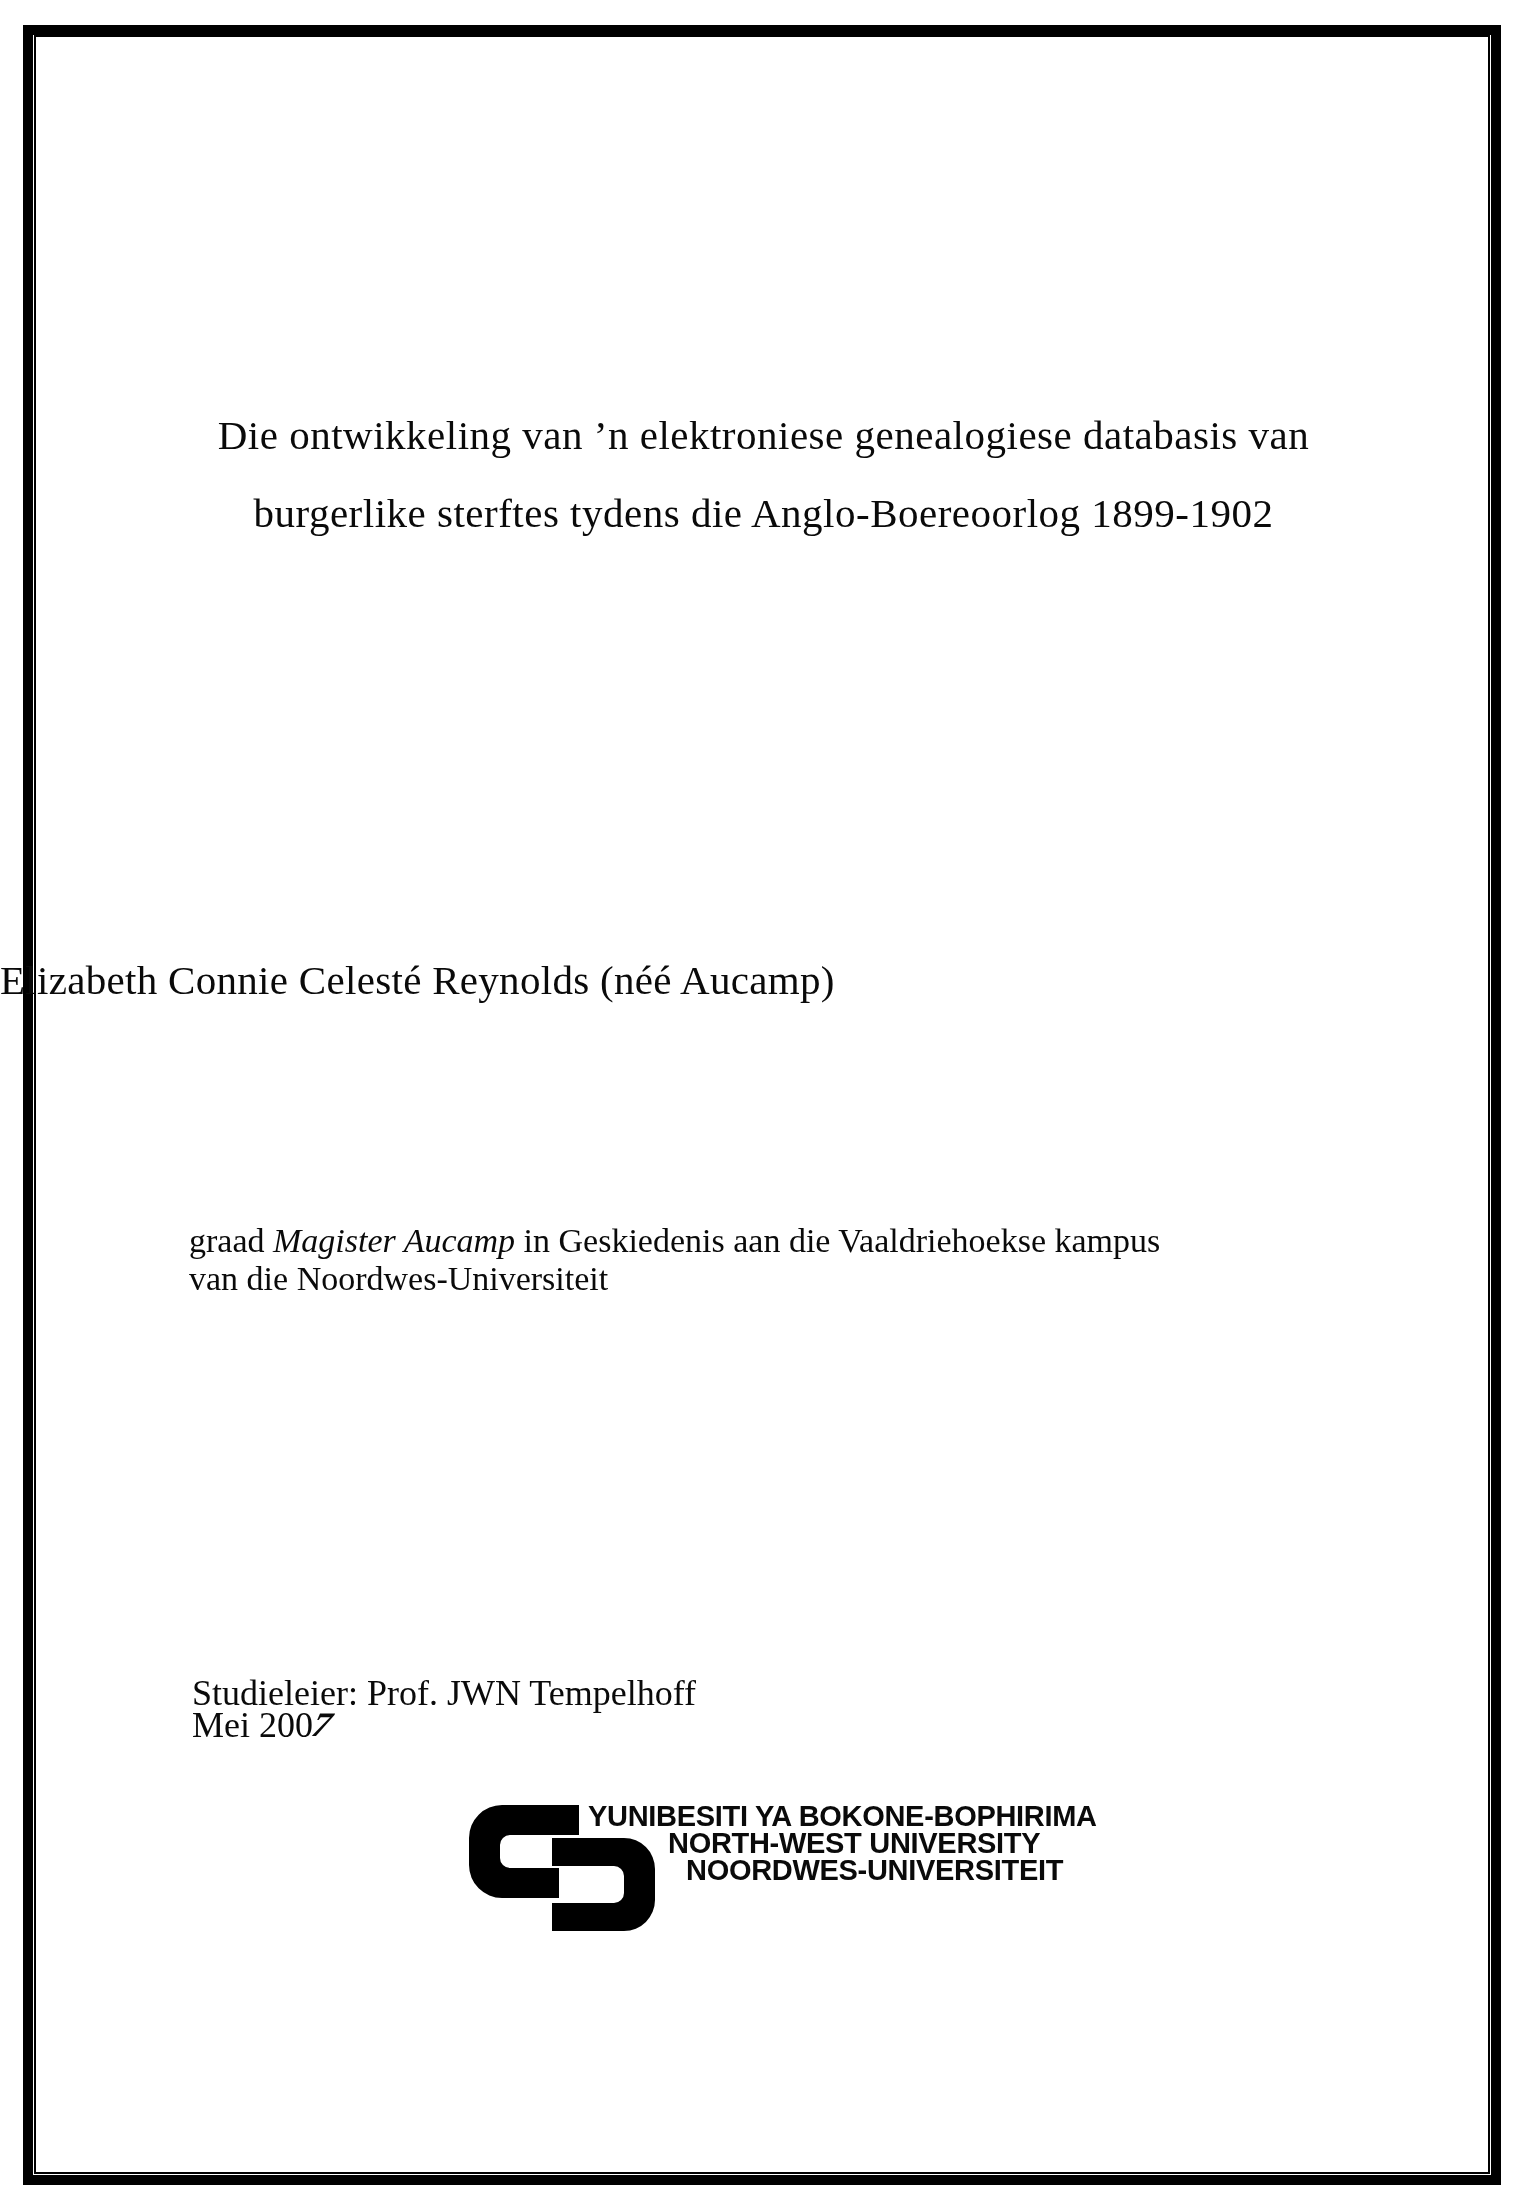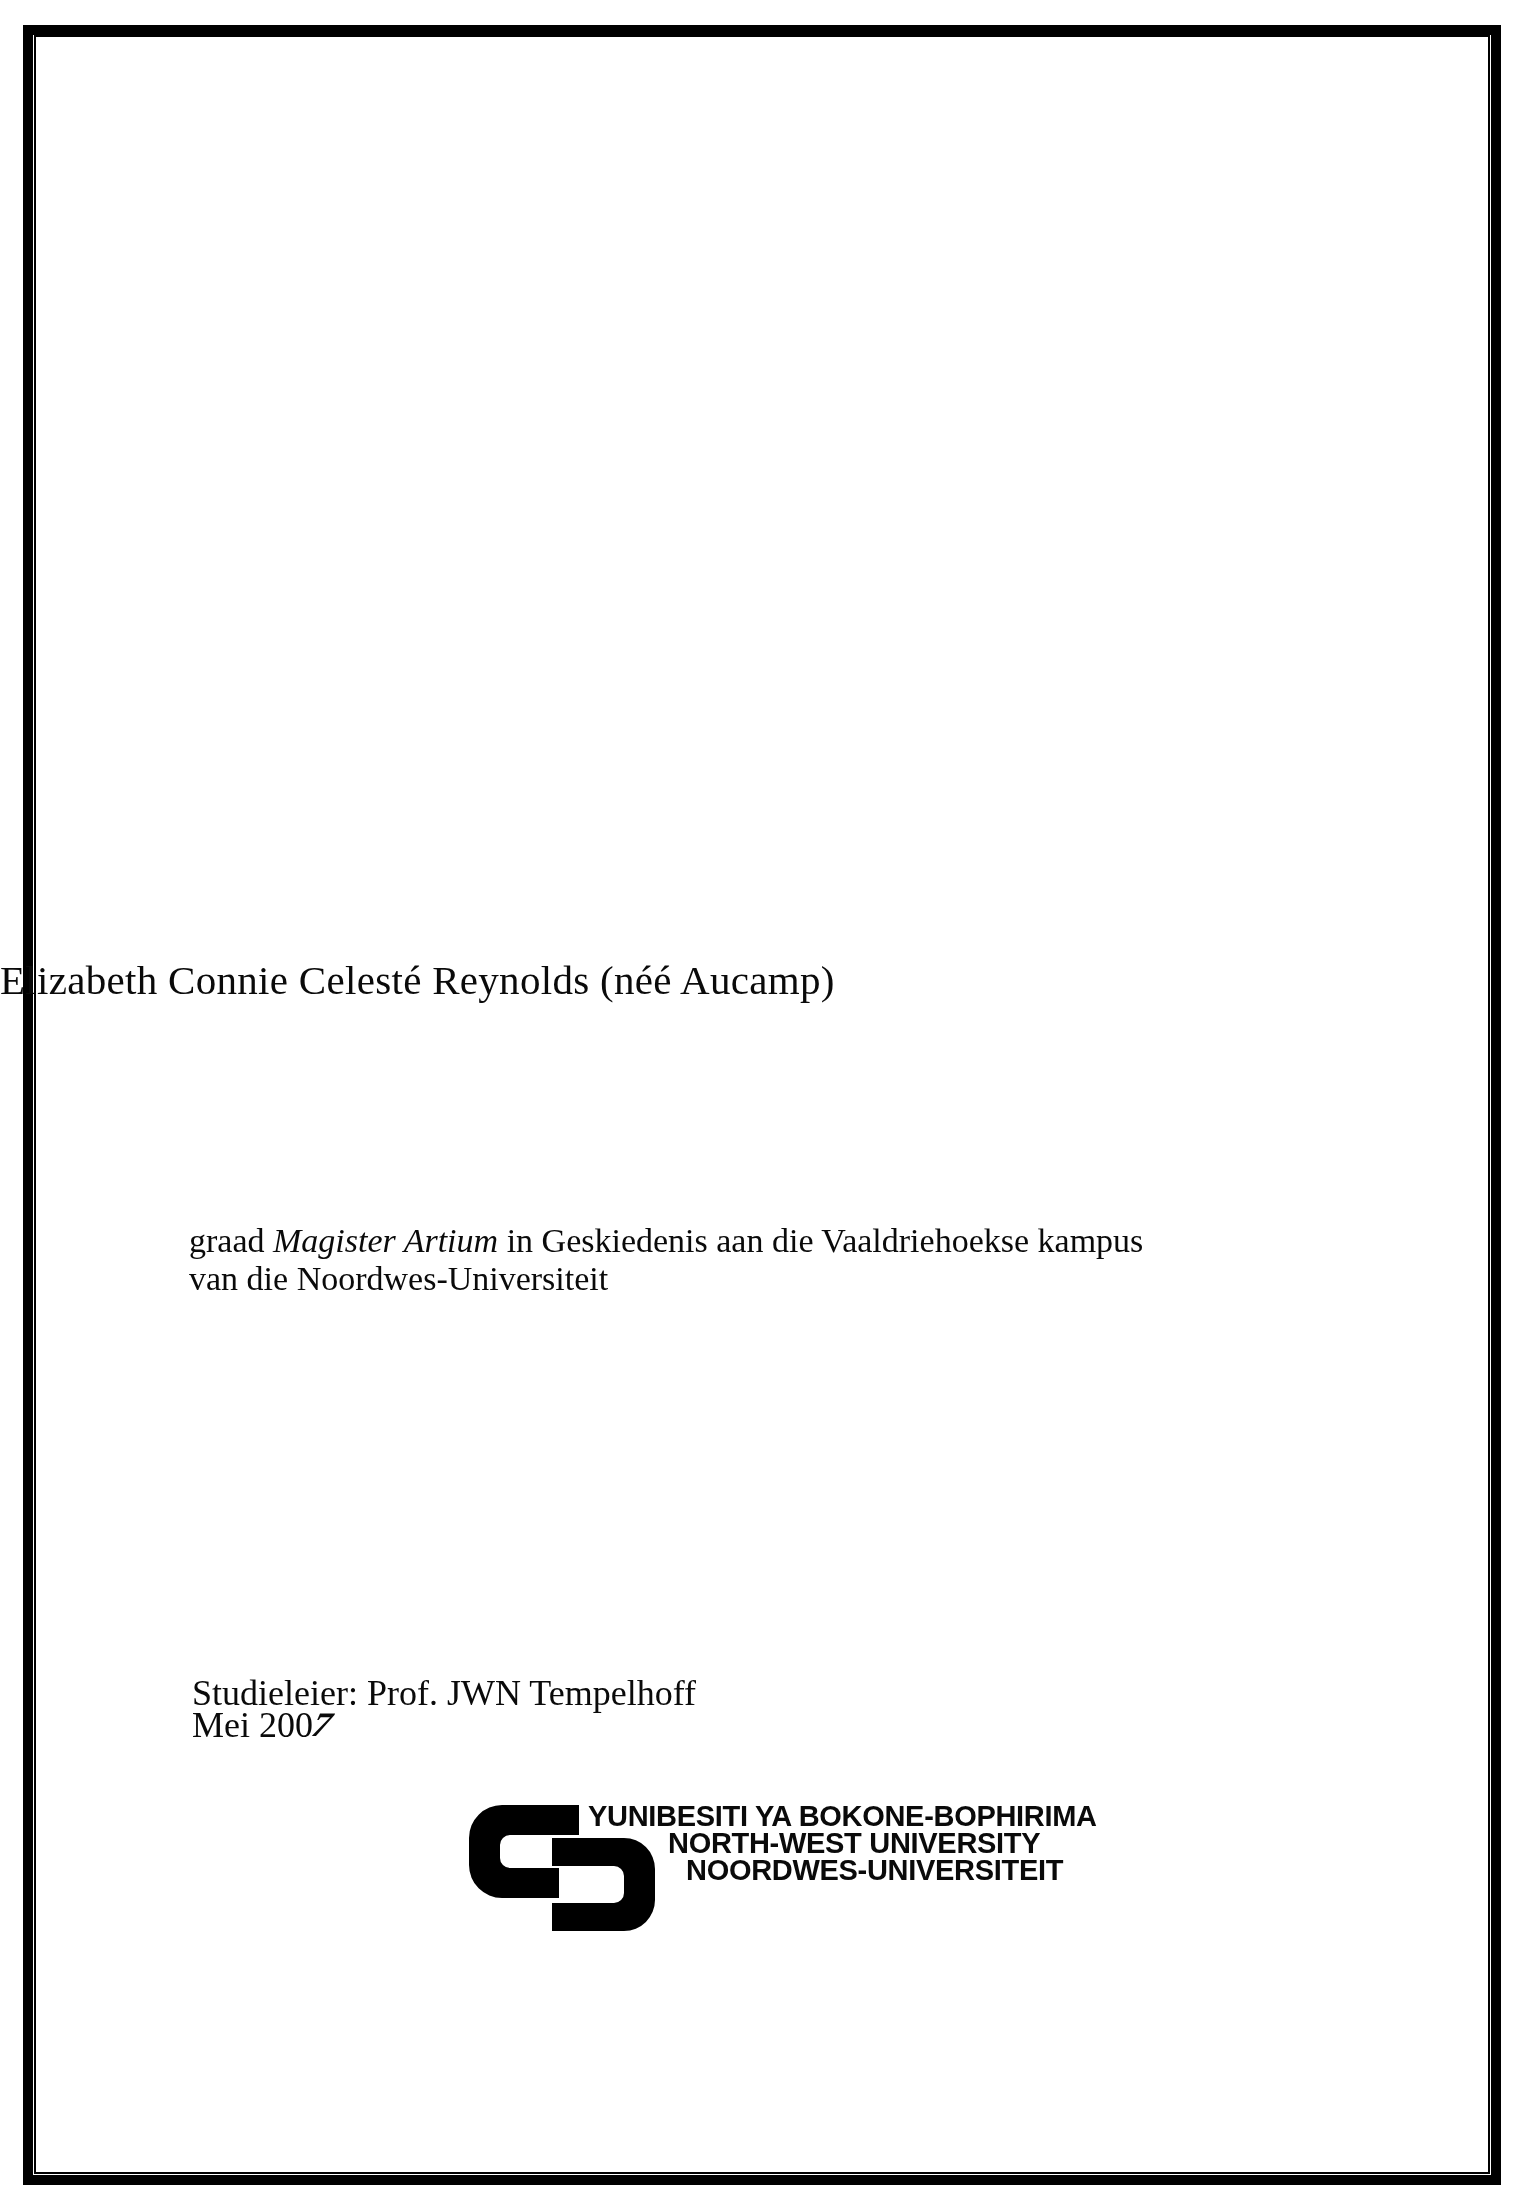--- a/index.html
+++ b/index.html
@@ -106,26 +106,30 @@
   .logo-line-3 { left: 686px; top: 1854px; text-align: center; }
 </style>
 </head>
 <body>
 
 <div class="page">
 
   <div class="frame-outer"></div>
   <div class="frame-inner"></div>
 
+  <div class="title-block">
+    <div>Die ontwikkeling van ’n elektroniese genealogiese databasis van</div>
+    <div>burgerlike sterftes tydens die Anglo-Boereoorlog 1899-1902</div>
+  </div>
 
 
   <div class="author">Elizabeth Connie Celesté Reynolds (néé Aucamp)</div>
 
   <div class="statement">
-    <div><span>graad </span><i>Magister Artium</i><span> in Geskiedenis aan die Vaaldriehoekse kampus</span></div>
+    <div><span>graad </span><i>Magister Aucamp</i><span> in Geskiedenis aan die Vaaldriehoekse kampus</span></div>
     <div>van die Noordwes-Universiteit</div>
   </div>
 
   <div class="supervisor">Studieleier: Prof. JWN Tempelhoff</div>
 
   <div class="date-line"><span>Mei 200</span><span class="skewed-seven">7</span></div>
 
   <svg class="logo-mark" viewBox="0 0 200 135" xmlns="http://www.w3.org/2000/svg" aria-hidden="true">
     <path fill="#000000" d="M 117 7 H 40 A 33 33 0 0 0 7 40 V 67 A 33 33 0 0 0 40 100 H 97 V 70 H 48 A 10 10 0 0 1 38 60 V 47 A 10 10 0 0 1 48 37 H 117 Z"></path>
     <path fill="#000000" d="M 90 40 H 162 A 31 31 0 0 1 193 71 V 102 A 31 31 0 0 1 162 133 H 90 V 105 H 152 A 10 10 0 0 0 162 95 V 78 A 10 10 0 0 0 152 68 H 90 Z"></path>

